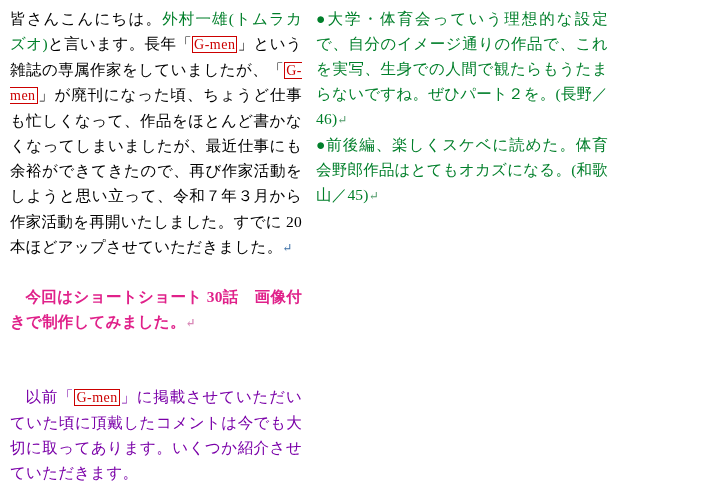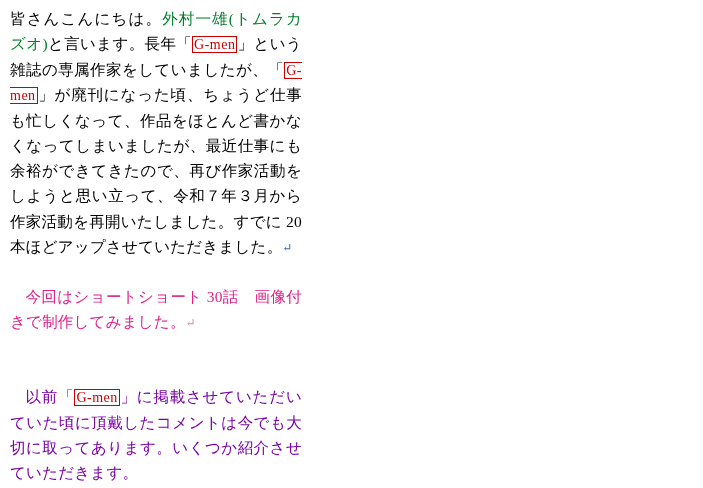--- a/index.html
+++ b/index.html
@@ -38,21 +38,21 @@
     text-align: justify;
     text-justify: inter-ideograph;
   }
   p.indent { text-indent: 1em; }
   .blank {
     height: 1.62em;
     font-size: 15.5px;
   }
   .black { color: #000000; }
   .green { color: #007f2a; }
-  .magenta { color: #e0218a; }
+  .magenta { color: #e0218a; font-weight: bold; }
   .blue { color: #0000cc; }
   .purple { color: #7a00a8; }
 
   .gmen {
     color: #cc0000;
     border: 1px solid #cc0000;
     padding: 0 1px;
     font-size: 14px;
     letter-spacing: 0.5px;
     font-family: "Liberation Serif", serif;
@@ -91,21 +91,23 @@
 
     <div class="blank"></div>
 
     <p class="para purple indent"><span>以前「</span><span class="gmen">G-men</span><span>」に掲載させていただいていた頃に頂戴したコメントは今でも大切に取ってあります。いくつか紹介させていただきます。</span></p>
 
   </div>
 
   <div class="column col-right">
 
 
+    <p class="para green"><span class="bullet">●</span><span>大学・体育会っていう理想的な設定で、自分のイメージ通りの作品で、これを実写、生身での人間で観たらもうたまらないですね。ぜひパート２を。</span><span>(長野／46)</span><span class="pilcrow-g">↵</span></p>
 
+    <p class="para green"><span class="bullet">●</span><span>前後編、楽しくスケベに読めた。体育会野郎作品はとてもオカズになる。</span><span>(和歌山／45)</span><span class="pilcrow-g">↵</span></p>
 
 
     <div class="blank"></div>
 
 
   </div>
 
 </div>
 
 </body></html>

